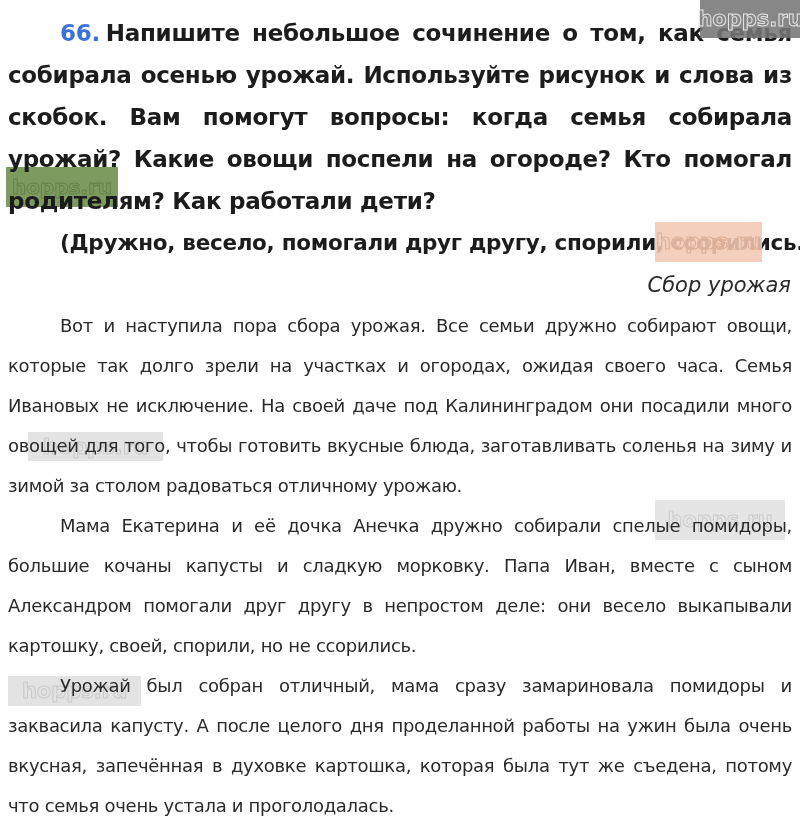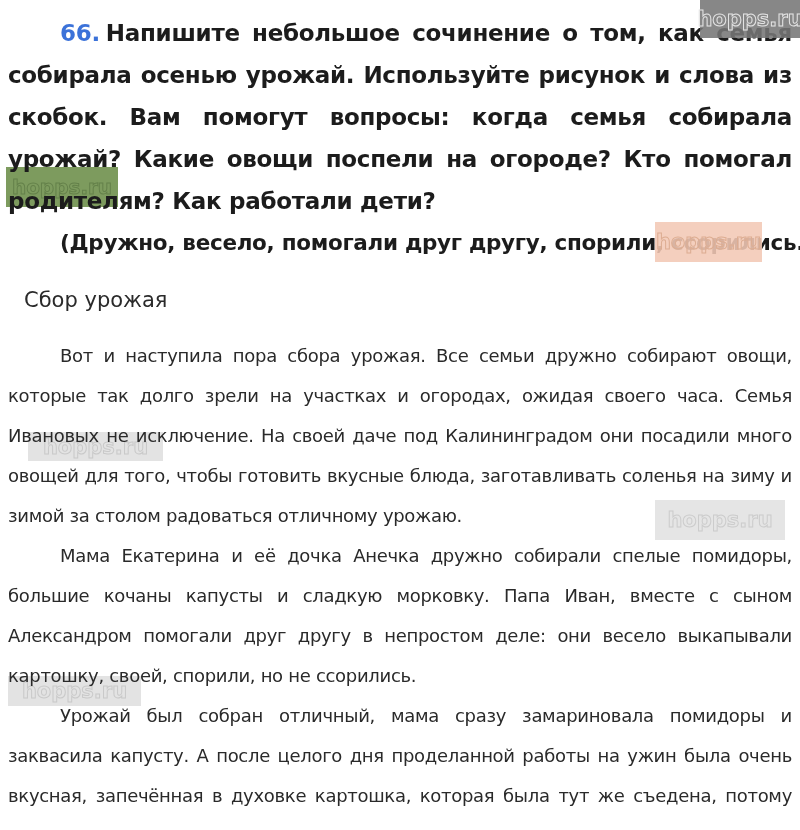--- a/index.html
+++ b/index.html
@@ -44,26 +44,27 @@
     font-size: 21.5px;
     font-weight: bold;
     line-height: 42px;
     color: #1c1c1c;
     text-indent: 52px;
     white-space: nowrap;
     letter-spacing: -0.3px;
   }
   
   .essay-title {
-    margin: 16px;
+    margin: 1px;
     font-size: 21px;
     font-weight: normal;
     line-height: 40px;
-    text-align: left;
+    text-align: right;
     color: #2a2a2a;
+    font-style: italic;
   }
   .essay-par {
     margin: 0;
     font-size: 18px;
     font-weight: normal;
     line-height: 40px;
     color: #2a2a2a;
     text-align: justify;
     text-indent: 52px;
     letter-spacing: -0.3px;

